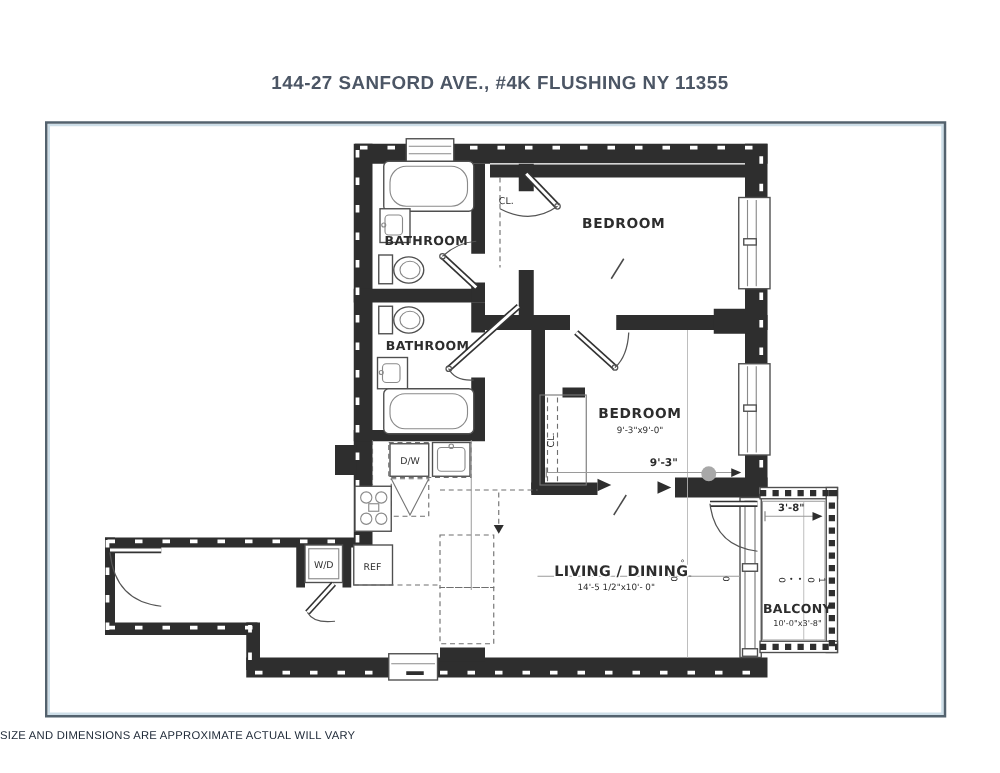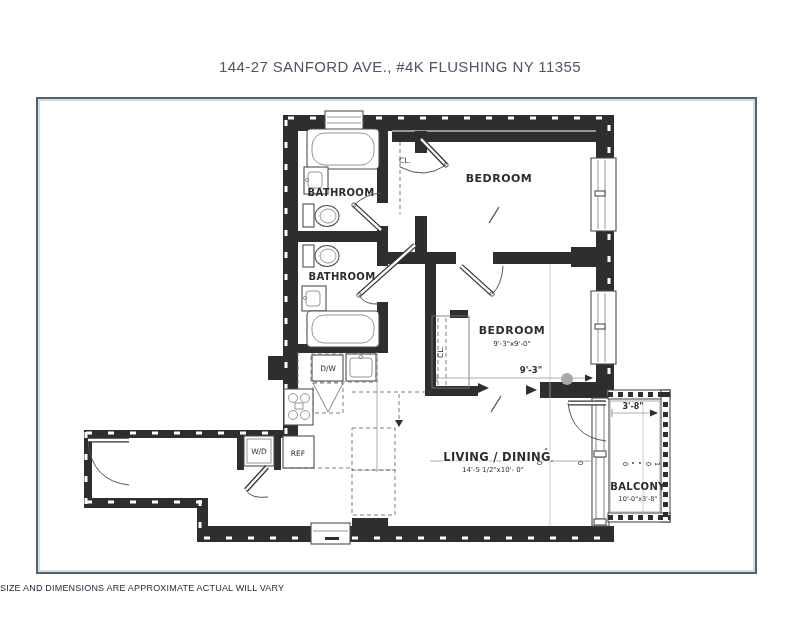--- a/index.html
+++ b/index.html
@@ -1,19 +1,19 @@
 <!DOCTYPE html>
 <html><head>
 <meta charset="utf-8">
 <style>
   html,body{margin:0;padding:0;background:#fff;}
   .page{position:relative;width:800px;height:618px;background:#fff;
         font-family:"Liberation Sans",sans-serif;overflow:hidden;}
   .title{position:absolute;top:58px;left:0;width:100%;text-align:center;
-         font-size:15px;font-weight:normal;letter-spacing:.4px;color:#4c5665;}
+         font-size:15px;font-weight:bold;letter-spacing:.4px;color:#4c5665;}
   .frame{position:absolute;left:36px;top:97px;width:717px;height:473px;
          border:2px solid #53626e;box-shadow:inset 0 0 0 2px #cddee8;}
   .disclaimer{position:absolute;top:583px;left:0;width:100%;text-align:left;
          font-size:9px;font-weight:normal;letter-spacing:.2px;color:#1b2634;}
   svg.plan{position:absolute;left:0;top:0;}
   .wall{fill:#2e2e2e;}
   .wdash{stroke:#fff;stroke-width:3;stroke-dasharray:6 16;fill:none;}
   .seam{stroke:#fff;stroke-width:1;fill:none;}
   .fx{fill:#fff;stroke:#4f4f4f;stroke-width:1.1;}
   .fx2{fill:none;stroke:#8a8a8a;stroke-width:.9;}

